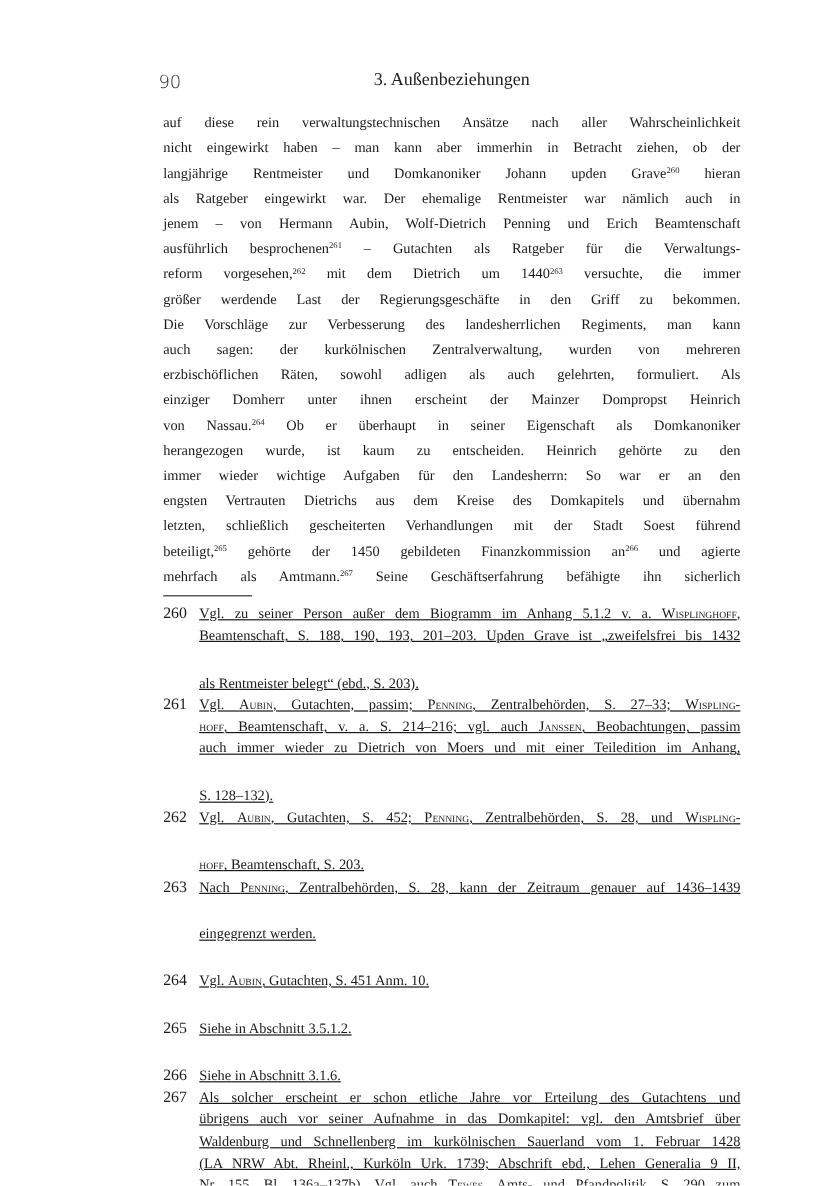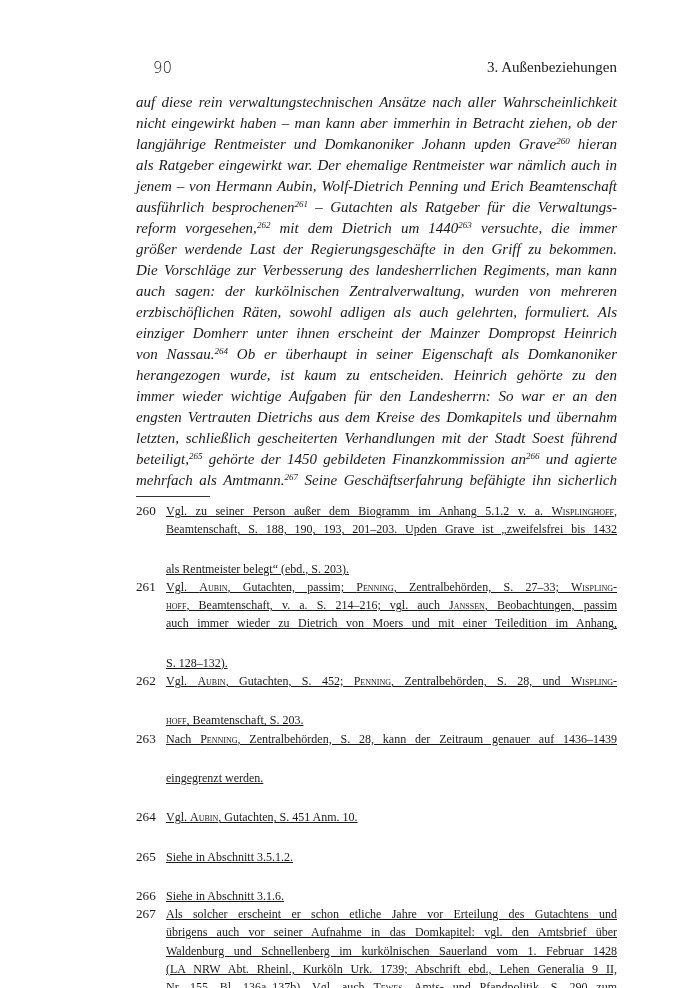--- a/index.html
+++ b/index.html
@@ -1,24 +1,24 @@
 <!DOCTYPE html>
 <html><head>
 <meta charset="utf-8">
 <style>
   html, body { margin: 0; padding: 0; background: #ffffff; }
   body { width: 700px; height: 988px; position: relative; overflow: hidden;
          font-family: "Liberation Serif", "DejaVu Serif", serif; color: #1a1a1a; }
-  .page-number { position: absolute; left: 153px; top: 59px; font-size: 15px;
+  .page-number { position: absolute; left: 132px; top: 59px; font-size: 15px;
                  font-family: "DejaVu Sans", sans-serif; font-weight: 300; color: #222; }
-  .running-head { position: absolute; left: 136px; width: 481px; top: 59px; text-align: right;
+  .running-head { position: absolute; left: 136px; width: 481px; top: 59px; text-align: center;
                   font-size: 15px; color: #222; }
   .body-text { position: absolute; left: 136px; top: 92px; width: 481px; }
-  .body-line { height: 21px; line-height: 21px; font-size: 15px; white-space: nowrap;
-               text-align: justify; text-align-last: justify; overflow: visible; font-style: italic; }
+  .body-line { height: 21px; line-height: 21px; font-size: 12px; white-space: nowrap;
+               text-align: justify; text-align-last: justify; overflow: visible; }
   sup { font-size: 60%; line-height: 0; vertical-align: 0.55em; }
   .rule { position: absolute; left: 136px; top: 496px; width: 74px; height: 0;
           border-top: 1px solid #333; }
   .footnotes { position: absolute; left: 136px; top: 502px; width: 481px; }
   .fn { position: relative; }
   .fn-num { position: absolute; left: 0; top: 0; width: 28px; font-size: 13.2px; line-height: 18.3px; }
   .fn-lines { margin-left: 30px; }
   .fn-line { height: 18.3px; line-height: 18.3px; font-size: 12px; white-space: nowrap;
              text-align: justify; text-align-last: justify; text-decoration: underline; }
   .fn-line.last { text-align-last: left; margin-top: 21px; }

